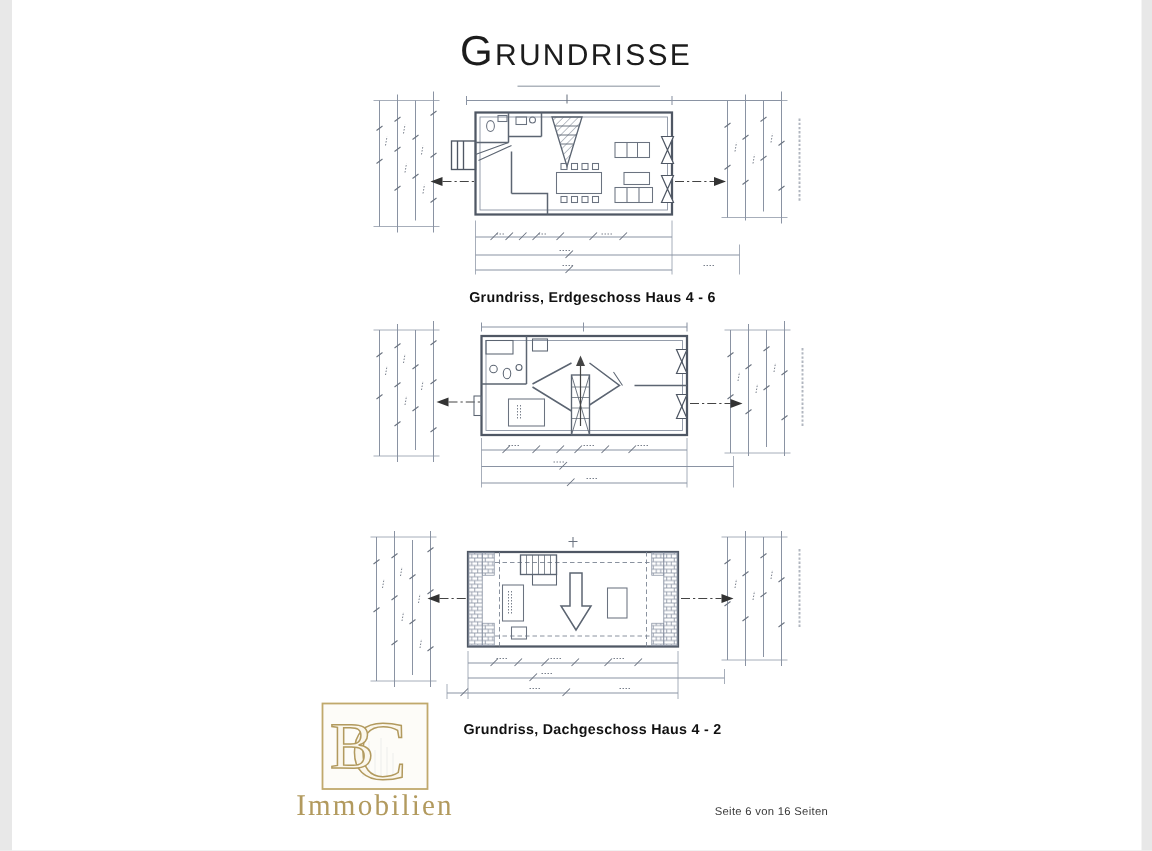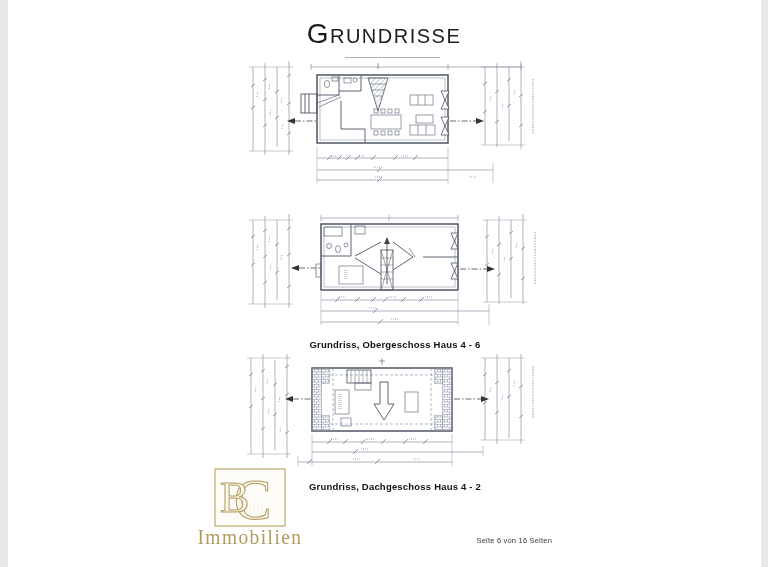--- a/index.html
+++ b/index.html
@@ -140,20 +140,21 @@
       <path d="M175,68 V78 M183,68 V78"></path>
     </g>
 
     <g stroke="#4f5764" stroke-width="0.8" fill="#ffffff">
       <polygon points="198,34 206,34 202,43"></polygon>
       <polygon points="198,52 206,52 202,43"></polygon>
       <polygon points="198,60 206,60 202,69"></polygon>
       <polygon points="198,78 206,78 202,69"></polygon>
     </g>
   </svg>
+  <div class="caption c1">Grundriss, Erdgeschoss  Haus 4 - 6</div>
 
   <svg class="plan-svg p2" width="305" height="126" viewBox="0 0 305 126">
 
     <g stroke="#8a93a3" stroke-width="0.7" fill="none">
       <path d="M10,8 V92 M22,4 V96 M34,8 V88 M46,2 V96"></path>
       <path d="M6,8 H50 M6,92 H50" stroke-width="0.5"></path>
       <path d="M8,26 l4,-3 M8,54 l4,-3 M20,20 l4,-3 M20,46 l4,-3 M20,72 l4,-3 M32,34 l4,-3 M32,62 l4,-3 M44,18 l4,-3 M44,44 l4,-3 M44,76 l4,-3" stroke="#6b7380"></path>
       <path d="M14,38 l1,-6 M26,30 l1,-6 M27,58 l1,-6 M38,48 l1,-6" stroke="#6b7380" stroke-width="0.6" stroke-dasharray="1,1"></path>
     </g>
 
@@ -223,21 +224,20 @@
       <rect x="73" y="52" width="5" height="13"></rect>
     </g>
 
     <g stroke="#4f5764" stroke-width="0.8" fill="#ffffff">
       <polygon points="208,21 215,21 211.5,29"></polygon>
       <polygon points="208,37 215,37 211.5,29"></polygon>
       <polygon points="208,51 215,51 211.5,59"></polygon>
       <polygon points="208,67 215,67 211.5,59"></polygon>
     </g>
   </svg>
-  <div class="caption c2">Grundriss, Obergeschoss Haus 4 - 6</div>
 
   <svg class="plan-svg p3" width="305" height="130" viewBox="0 0 305 130">
     <defs>
       <pattern id="brick3" width="7" height="5" patternUnits="userSpaceOnUse">
         <path d="M0,0 H7 M0,2.5 H7 M0,5 H7 M3.5,0 V2.5 M1.5,2.5 V5 M5.5,2.5 V5" stroke="#8a93a3" stroke-width="0.55" fill="none"></path>
       </pattern>
     </defs>
 
     <g stroke="#8a93a3" stroke-width="0.7" fill="none">
       <path d="M8,6 V102 M20,2 V106 M32,8 V98 M44,2 V106"></path>

